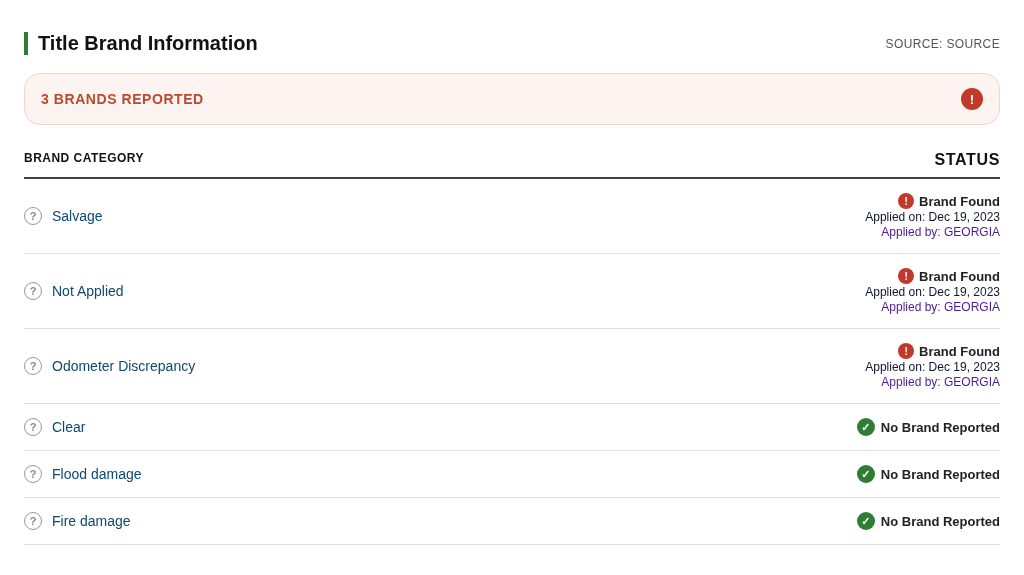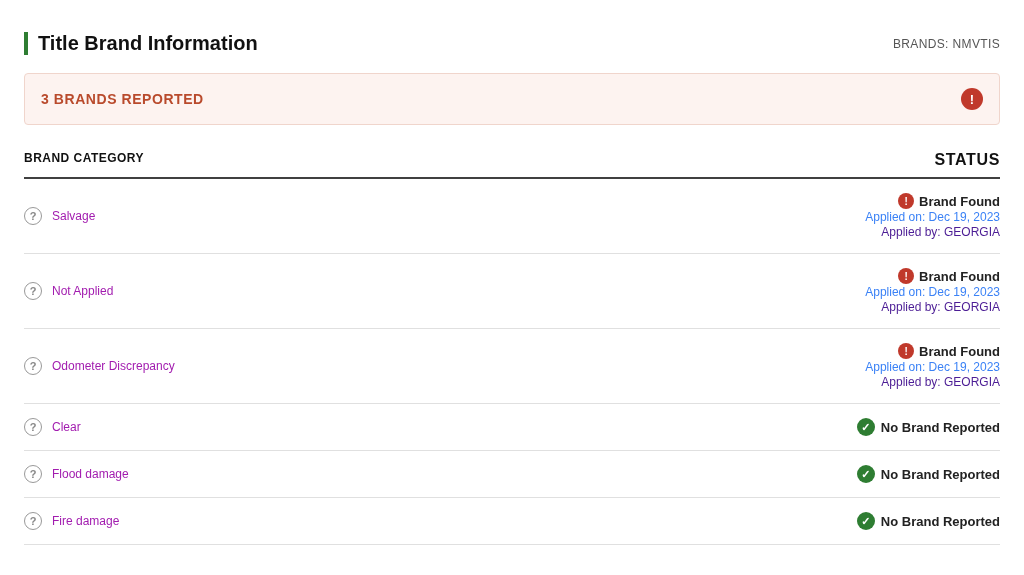--- a/index.html
+++ b/index.html
@@ -29,21 +29,21 @@
       color: #111;
     }
     .source-label {
       font-size: 12px;
       color: #555;
       letter-spacing: 0.03em;
     }
     .brands-reported-banner {
       background: #fdf3f0;
       border: 1px solid #f0d5cc;
-      border-radius: 4px;
+      border-radius: 16px;
       padding: 14px 16px;
       display: flex;
       align-items: center;
       justify-content: space-between;
       margin-bottom: 20px;
     }
     .brands-reported-text {
       font-size: 14px;
       font-weight: 700;
       color: #b94a2c;
@@ -104,22 +104,22 @@
       display: flex;
       align-items: center;
       justify-content: center;
       color: #888;
       font-size: 11px;
       font-weight: 700;
       cursor: pointer;
       flex-shrink: 0;
     }
     .brand-name {
-      font-size: 12px;
-      color: #a21caf;
+      font-size: 14px;
+      color: #0c4a6e;
     }
     .brand-row-right {
       text-align: right;
       font-size: 13px;
     }
     .brand-found-status {
       display: flex;
       flex-direction: column;
       align-items: flex-end;
       gap: 1px;
@@ -140,21 +140,21 @@
       display: flex;
       align-items: center;
       justify-content: center;
       color: #fff;
       font-weight: 900;
       font-size: 10px;
       flex-shrink: 0;
     }
     .brand-applied-on {
       font-size: 12px;
-      color: #3b82f6;
+      color: #0f172a;
       font-weight: 400;
     }
     .brand-applied-by {
       font-size: 12px;
       color: #4c1d95;
       font-weight: 400;
     }
     .no-brand-status {
       display: flex;
       align-items: center;
@@ -176,21 +176,21 @@
       flex-shrink: 0;
     }
   </style>
 </head>
 <body>
 
 <div class="page-wrapper">
 
   <div class="page-header">
     <h1 class="page-title">Title Brand Information</h1>
-    <span class="source-label">BRANDS: NMVTIS</span>
+    <span class="source-label">SOURCE: SOURCE</span>
   </div>
 
   <div class="brands-reported-banner">
     <span class="brands-reported-text">3 BRANDS REPORTED</span>
     <div class="warning-icon-circle">
       <span>!</span>
     </div>
   </div>
 
   <div class="table-header">

